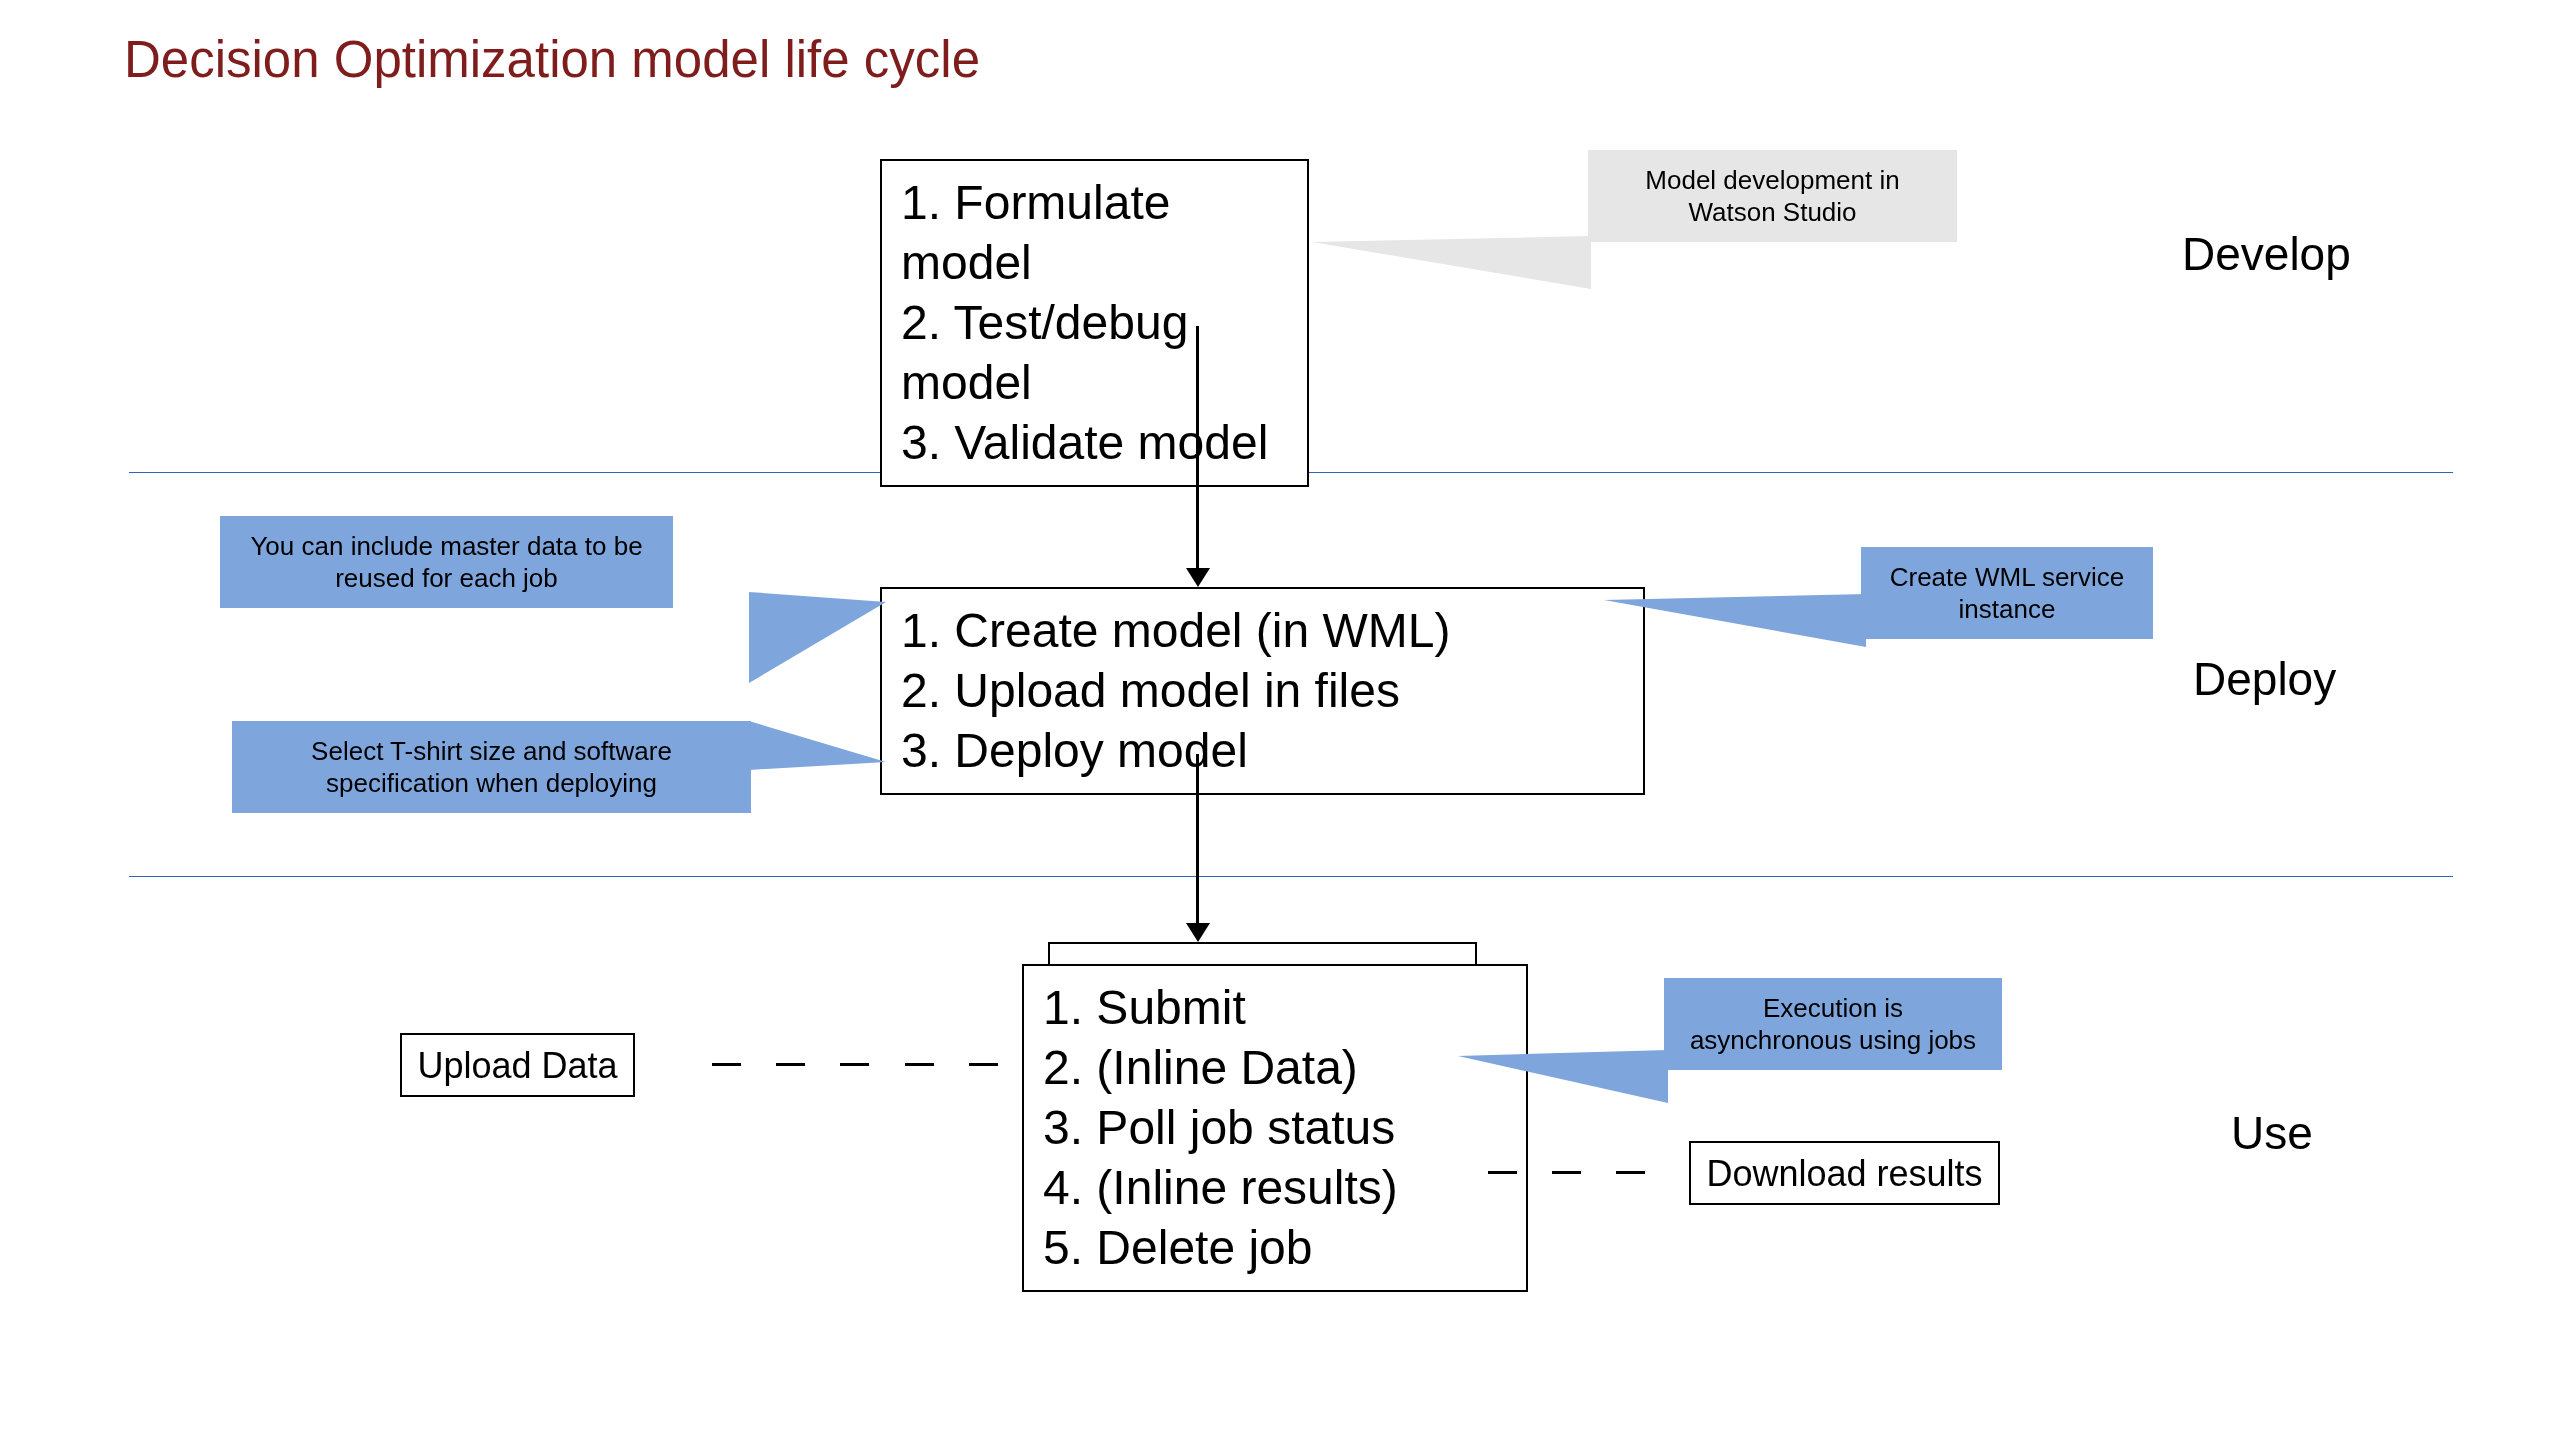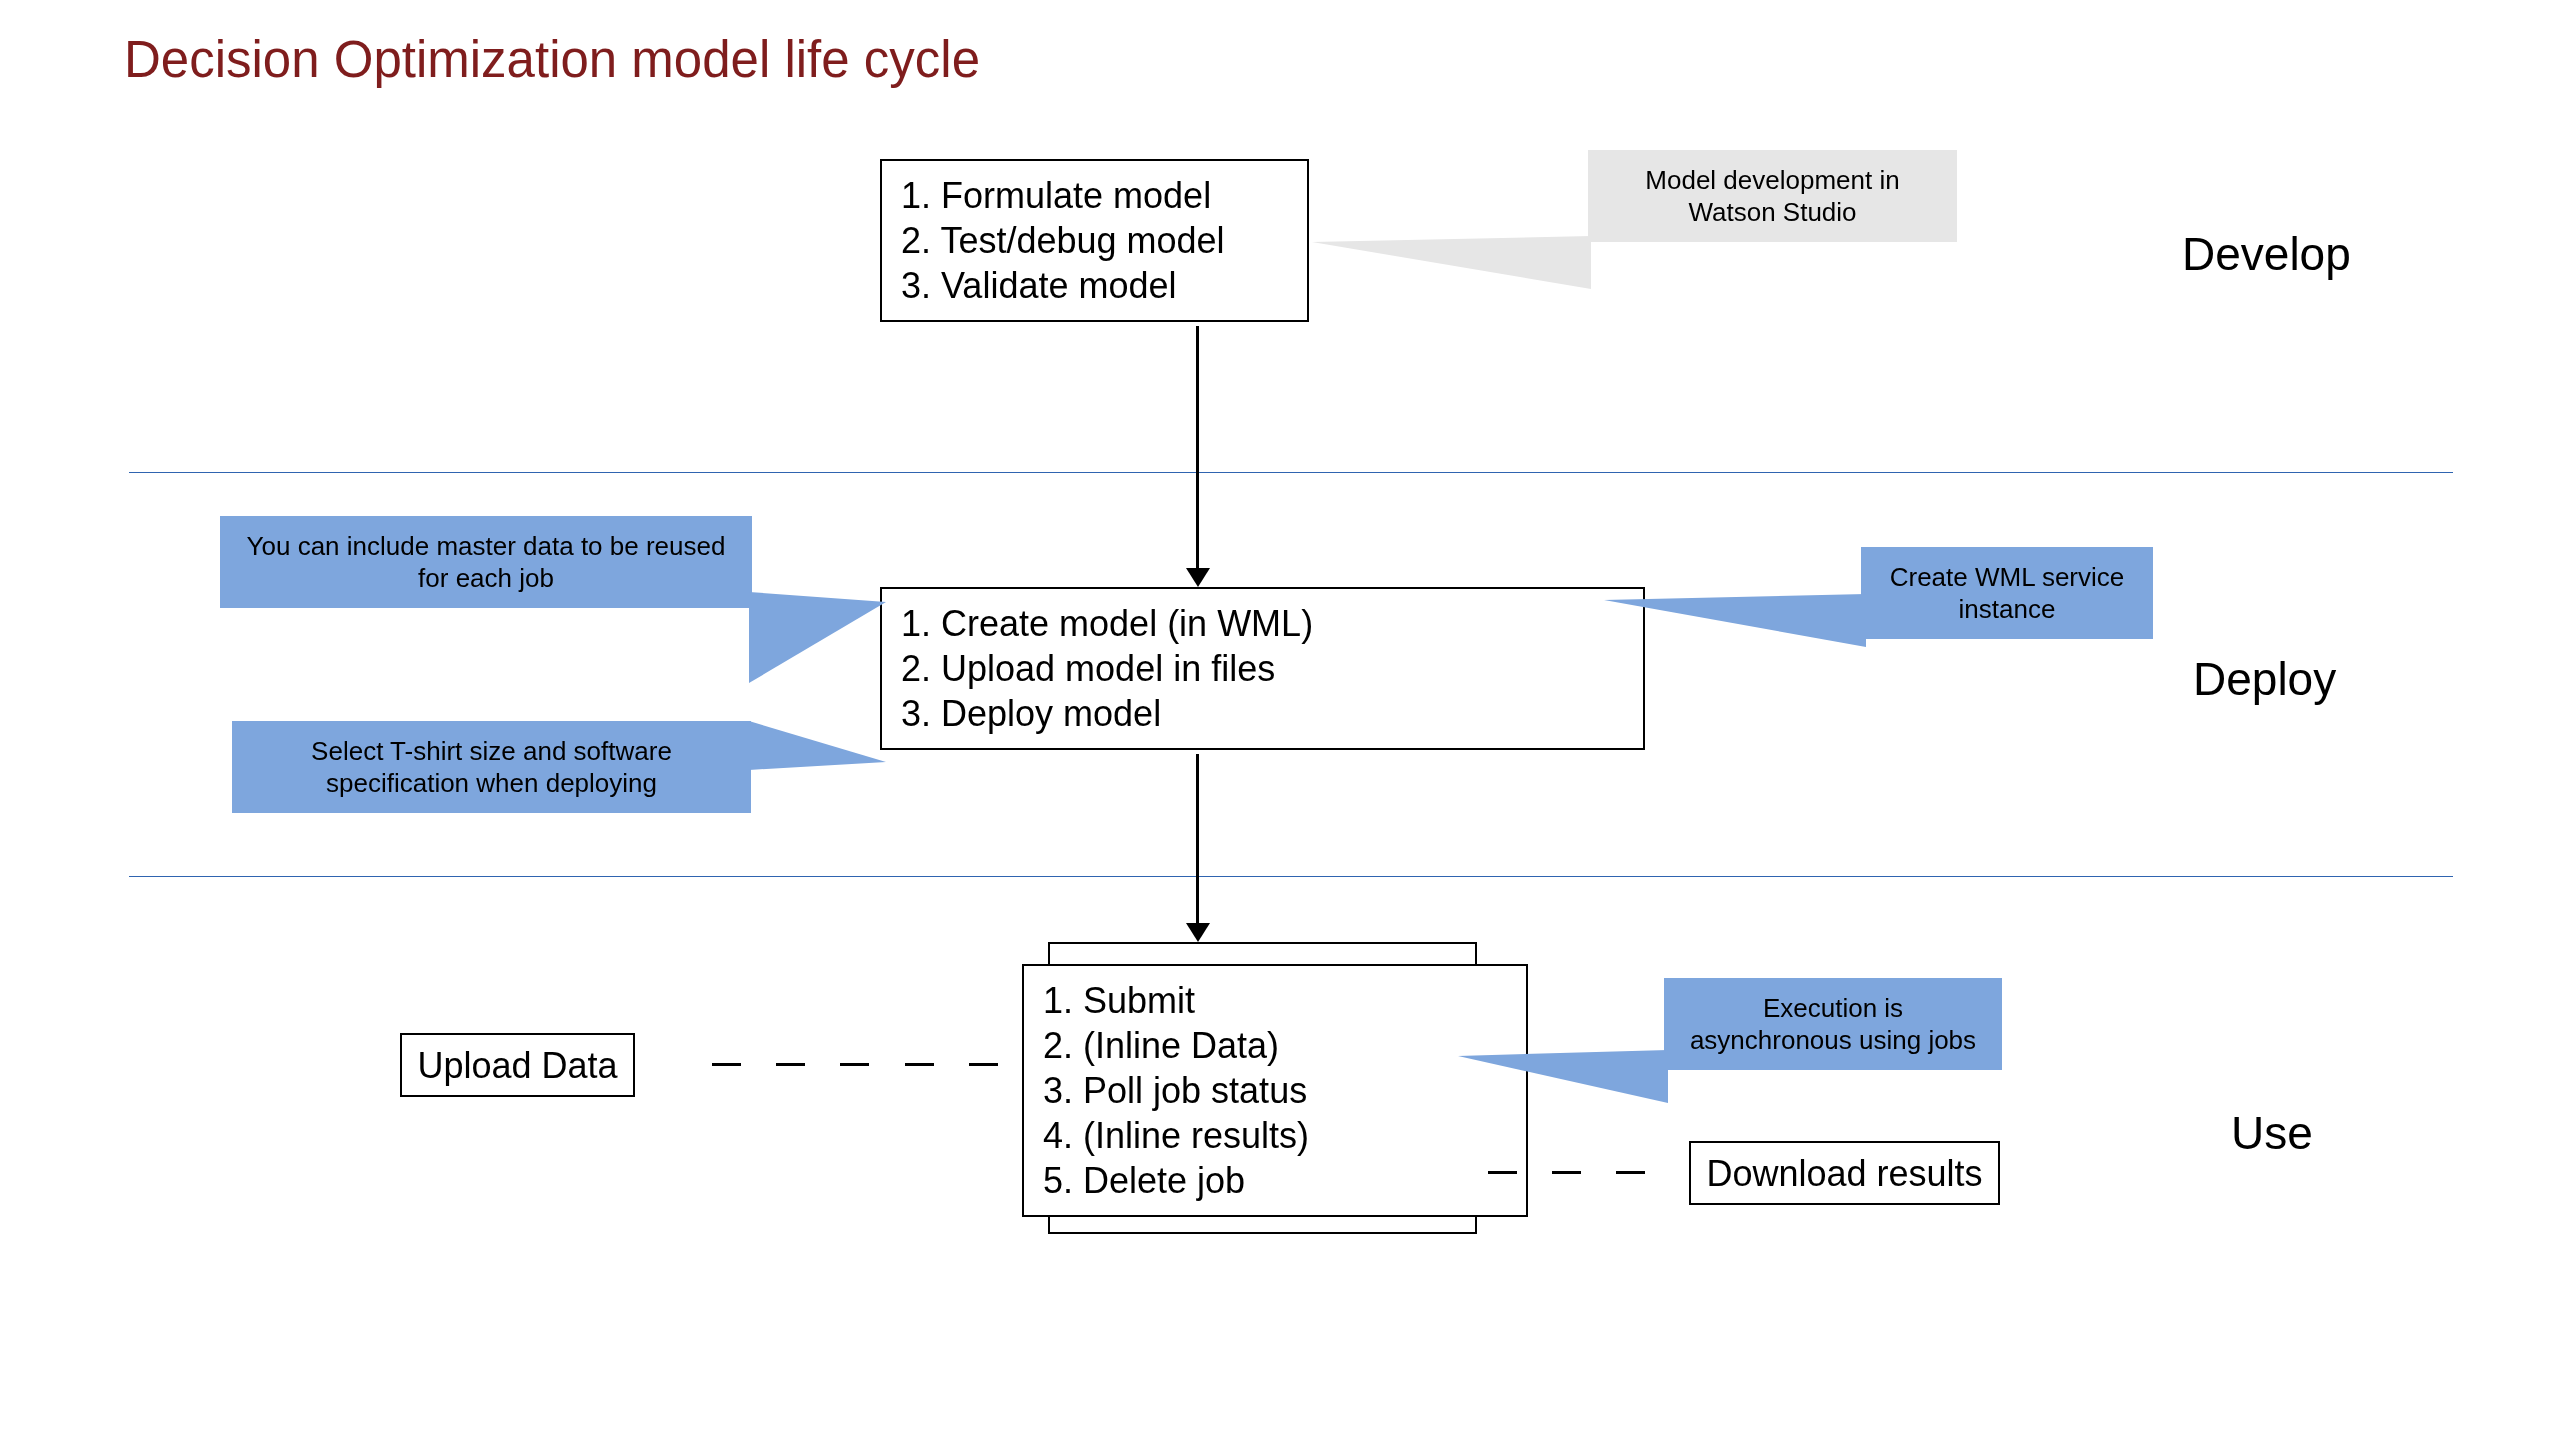--- a/index.html
+++ b/index.html
@@ -24,21 +24,21 @@
     position: absolute;
     font-size: 46px;
     font-weight: 400;
     color: #000000;
   }
   .process-box {
     position: absolute;
     background: #fff;
     border: 2.6px solid #000;
     padding: 12px 19px;
-    font-size: 36px;
+    font-size: 48px;
     line-height: 1.25;
     box-sizing: border-box;
   }
   .small-box {
     position: absolute;
     background: #fff;
     border: 2.6px solid #000;
     padding: 8.6px 15.4px;
     font-size: 36px;
     line-height: 1.2;
@@ -124,21 +124,21 @@
 
   <div class="vconn" style="left:1196px; top:326px; height:244px;"></div>
   <div class="arrowhead" style="left:1186px; top:568px;"></div>
 
   <div class="process-box" style="left:880px; top:587px; width:765px;">
     <div>1. Create model (in WML)</div>
     <div>2. Upload model in files</div>
     <div>3. Deploy model</div>
   </div>
 
-  <div class="callout" style="left:220px; top:516px; width:532px;">You can include master data to be reused for each job</div>
+  <div class="callout" style="left:220px; top:516px; width:453px;">You can include master data to be reused for each job</div>
 
   <div style="position:absolute; left:749px; top:592px; width:0; height:0;
               border-top: 10.3px solid transparent;
               border-bottom: 81px solid transparent;
               border-left: 137px solid #7ea6dd;"></div>
 
   <div class="callout" style="left:232px; top:721px; width:519px;">Select T-shirt size and software specification when deploying</div>
 
   <div style="position:absolute; left:749px; top:721px; width:0; height:0;
               border-top: 41px solid transparent;

